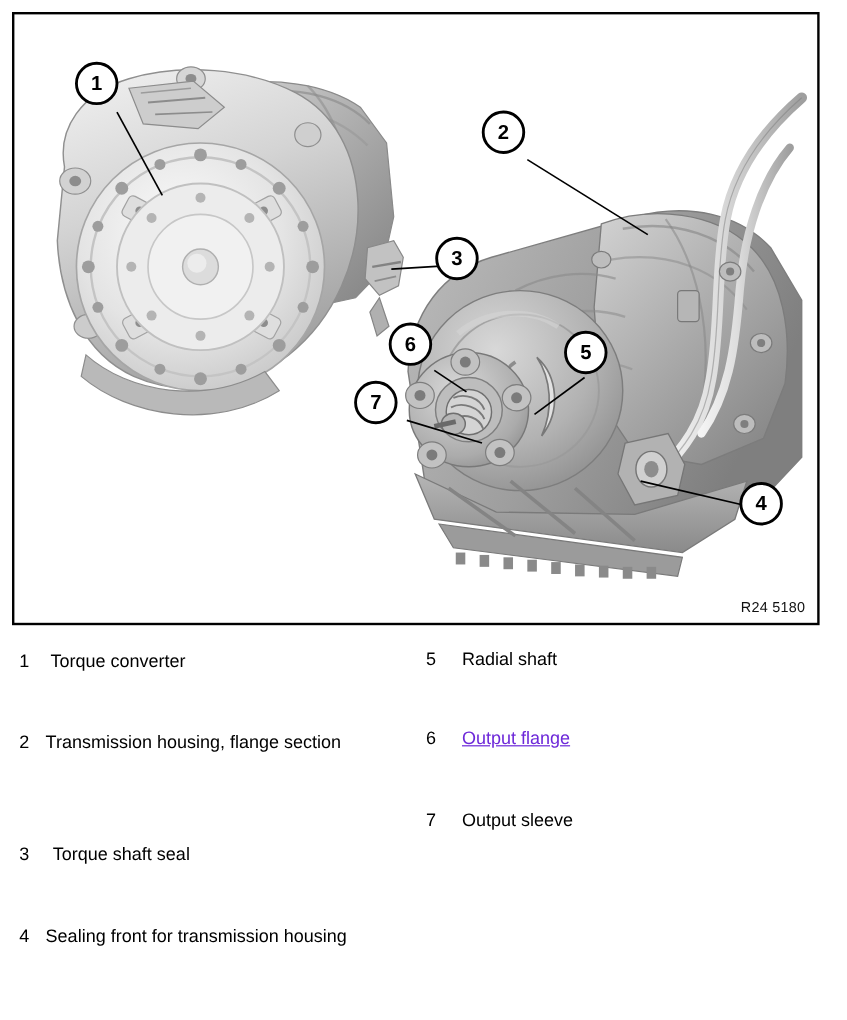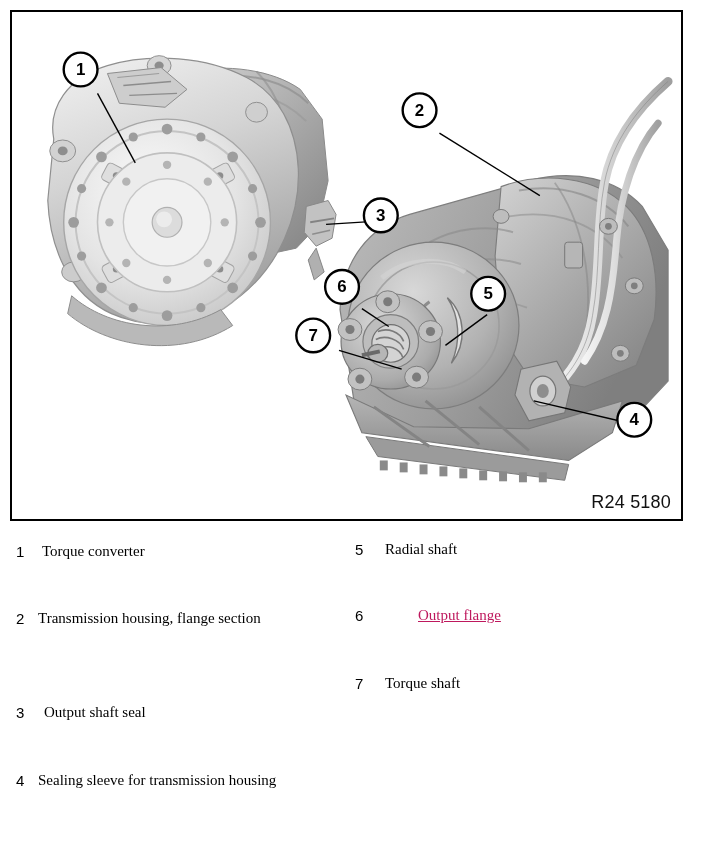--- a/index.html
+++ b/index.html
@@ -36,21 +36,21 @@
     top: 0;
     width: 100%;
     height: 100%;
     display: block;
   }
 
   #part-number {
     position: absolute;
     right: 10px;
     bottom: 6px;
-    font-size: 18px;
+    font-size: 12px;
     letter-spacing: 0.2px;
     color: #111111;
     white-space: nowrap;
   }
 
   
   #legend {
     position: absolute;
     left: 0;
     top: 521px;
@@ -75,27 +75,25 @@
   }
   .legend-num {
     flex: 0 0 auto;
     width: 22px;
     text-align: left;
     font-size: 15px;
   }
   .legend-text {
     flex: 1 1 auto;
     font-size: 15px;
-    font-family: Liberation Serif, serif;
   }
   .legend-text.link {
-    color: #be185d;
+    color: #6d28d9;
     text-decoration: underline;
     cursor: pointer;
-    margin-left: 33px;
   }
 
   
   #li-1 { top: 20px;  }
   #li-2 { top: 87px;  width: 300px; }
   #li-3 { top: 181px; }
   #li-4 { top: 249px; width: 300px; }
 
   
   #li-5 { top: 18px;  }
@@ -410,39 +408,39 @@
       <span class="legend-text">Torque converter</span>
     </div>
 
     <div class="legend-item" id="li-2">
       <span class="legend-num">2</span>
       <span class="legend-text">Transmission housing, flange section</span>
     </div>
 
     <div class="legend-item" id="li-3">
       <span class="legend-num">3</span>
-      <span class="legend-text">Output shaft seal</span>
+      <span class="legend-text">Torque shaft seal</span>
     </div>
 
     <div class="legend-item" id="li-4">
       <span class="legend-num">4</span>
-      <span class="legend-text">Sealing sleeve for transmission housing</span>
+      <span class="legend-text">Sealing front for transmission housing</span>
     </div>
   </div>
 
   <div class="legend-col" id="legend-col-right">
 
     <div class="legend-item" id="li-5">
       <span class="legend-num">5</span>
       <span class="legend-text">Radial shaft</span>
     </div>
 
     <div class="legend-item" id="li-6">
       <span class="legend-num">6</span>
       <span class="legend-text link">Output flange</span>
     </div>
 
     <div class="legend-item" id="li-7">
       <span class="legend-num">7</span>
-      <span class="legend-text">Torque shaft</span>
+      <span class="legend-text">Output sleeve</span>
     </div>
   </div>
 </div>
 
 </body></html>

